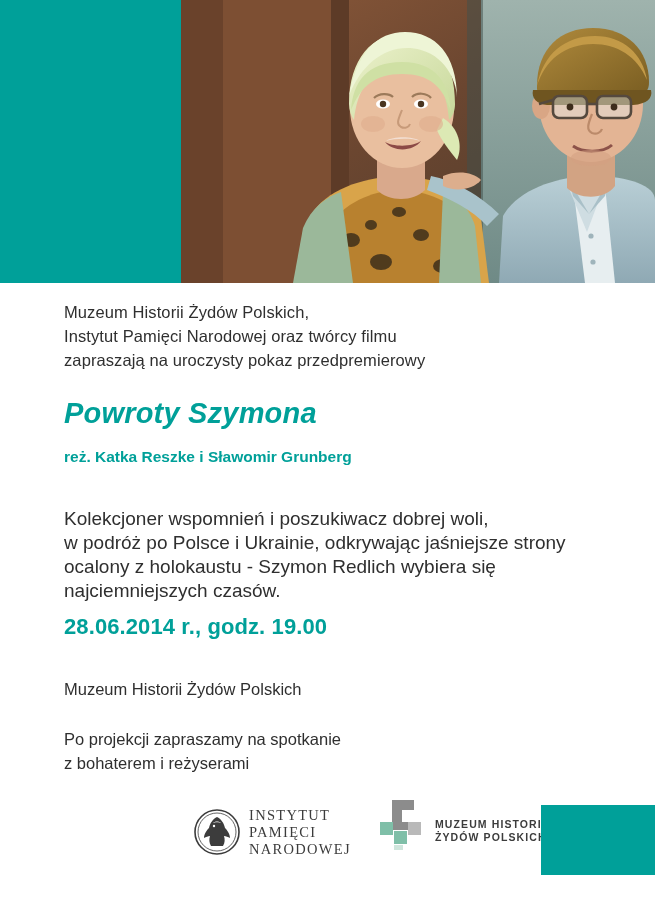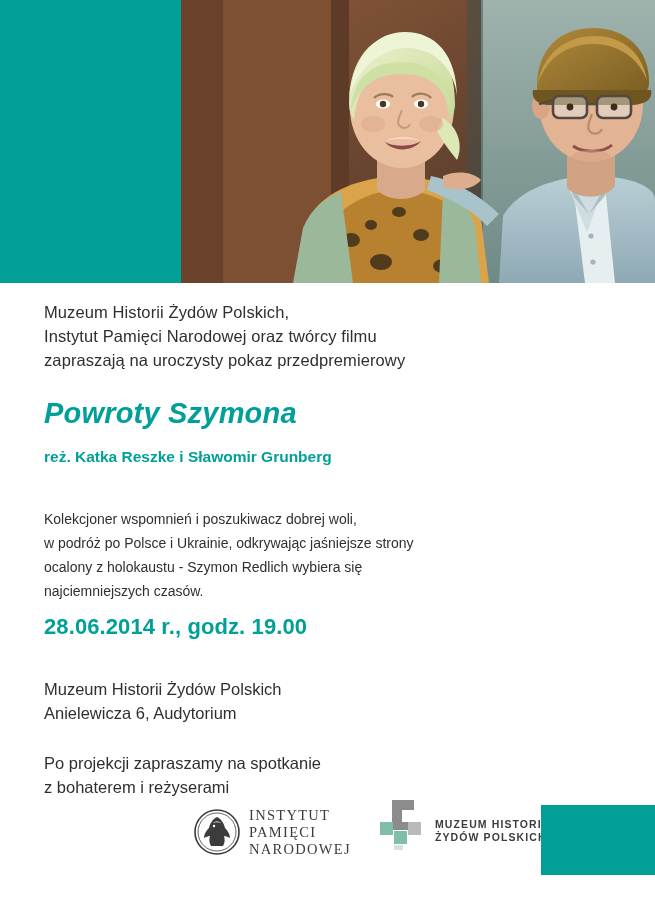--- a/index.html
+++ b/index.html
@@ -31,21 +31,21 @@
     width: 474px;
     height: 283px;
     overflow: hidden;
     background: #3f5a55;
   }
   .photo svg { display: block; }
 
   
   .content {
     position: absolute;
-    left: 44px;
+    left: 64px;
     top: 300px;
     width: 560px;
   }
   .intro {
     color: #2f2f2f;
     font-size: 16.5px;
     line-height: 24px;
     letter-spacing: 0.1px;
   }
   .title-block {
@@ -62,21 +62,21 @@
   .directors {
     color: #00a099;
     font-size: 15.5px;
     font-weight: bold;
     margin-top: 20px;
     line-height: 20px;
   }
   .synopsis {
     margin-top: 40px;
     color: #2f2f2f;
-    font-size: 14px;
+    font-size: 19px;
     line-height: 24px;
   }
   .datetime {
     margin-top: 11px;
     color: #00a099;
     font-size: 22px;
     font-weight: bold;
     letter-spacing: 0.1px;
   }
   .venue {
@@ -289,21 +289,20 @@
       <div>Kolekcjoner wspomnień i poszukiwacz dobrej woli,</div>
       <div>w podróż po Polsce i Ukrainie, odkrywając jaśniejsze strony</div>
       <div>ocalony z holokaustu - Szymon Redlich wybiera się</div>
       <div>najciemniejszych czasów.</div>
     </div>
 
     <div class="datetime">28.06.2014 r., godz. 19.00</div>
 
     <div class="venue">
       <div>Muzeum Historii Żydów Polskich</div>
-      <div>Anielewicza 6, Audytorium</div>
     </div>
 
     <div class="after">
       <div>Po projekcji zapraszamy na spotkanie</div>
       <div>z bohaterem i reżyserami</div>
     </div>
 
   </div>
 
   <div class="logos">

